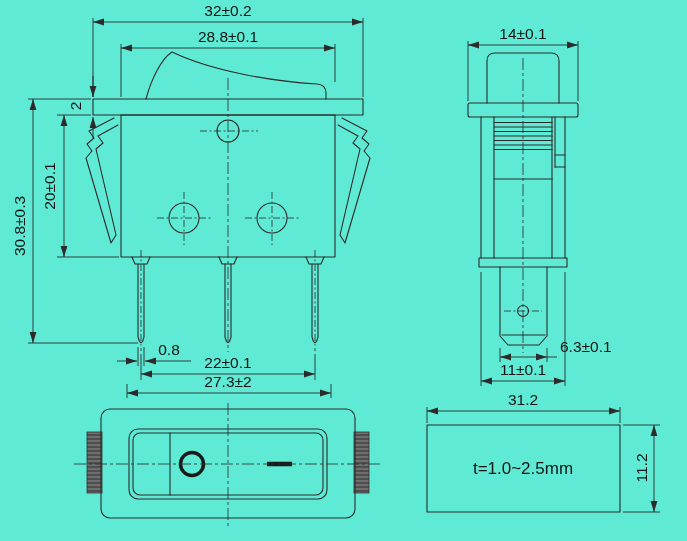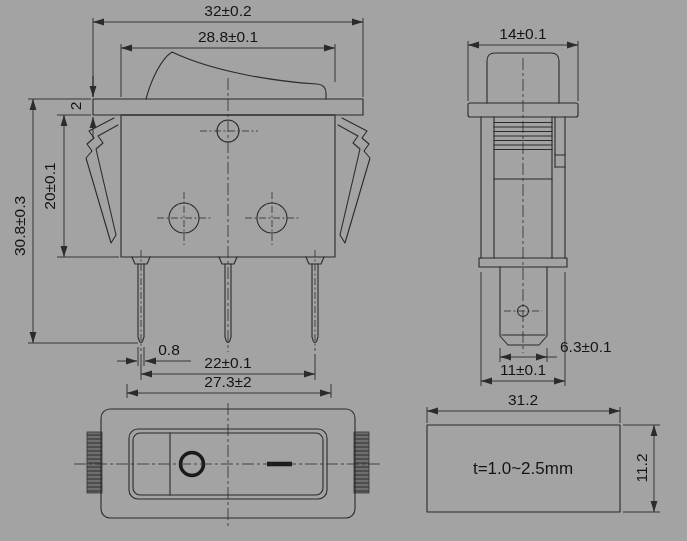--- a/index.html
+++ b/index.html
@@ -1,16 +1,16 @@
 <!DOCTYPE html>
 <html><head>
 <meta charset="utf-8">
 <style>
   html,body{margin:0;padding:0;background:#fff;}
-  .canvas{position:relative;width:687px;height:541px;background:#a3a3a3;overflow:hidden;
+  .canvas{position:relative;width:687px;height:541px;background:#5eead4;overflow:hidden;
           font-family:"Liberation Sans",sans-serif;}
   svg{display:block;}
   .ln{stroke:#2b2b2b;stroke-width:1.1;fill:none;stroke-linejoin:round;stroke-linecap:round;}
   .dim{stroke:#2b2b2b;stroke-width:0.9;fill:none;}
   .cl{stroke:#2b2b2b;stroke-width:0.8;fill:none;stroke-dasharray:12 3 3 3;}
   .clsm{stroke:#2b2b2b;stroke-width:0.8;fill:none;stroke-dasharray:7 2.5 2 2.5;}
   .dimtxt{font-family:"Liberation Sans",sans-serif;font-size:15.5px;fill:#141414;}
   .notetxt{font-family:"Liberation Sans",sans-serif;font-size:17px;fill:#141414;}
   .mid{text-anchor:middle;}
 </style>

